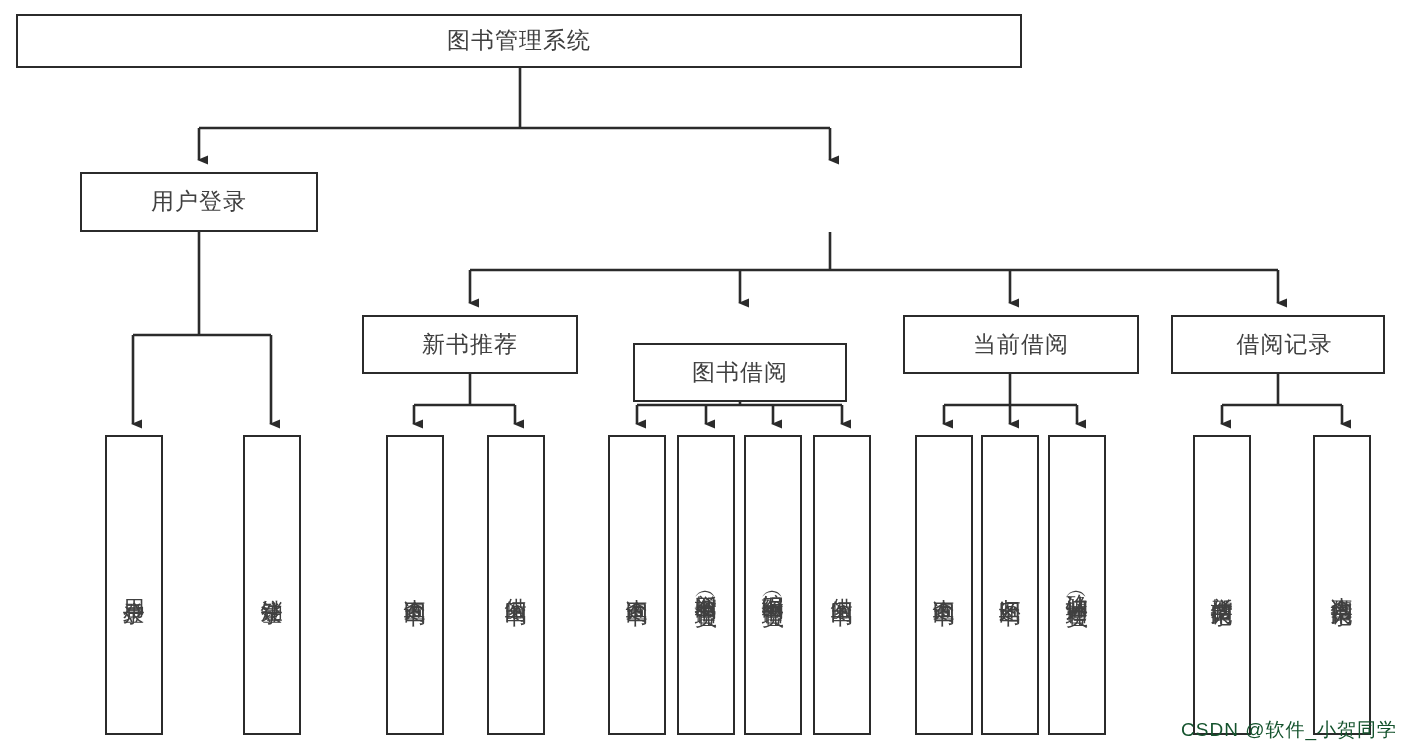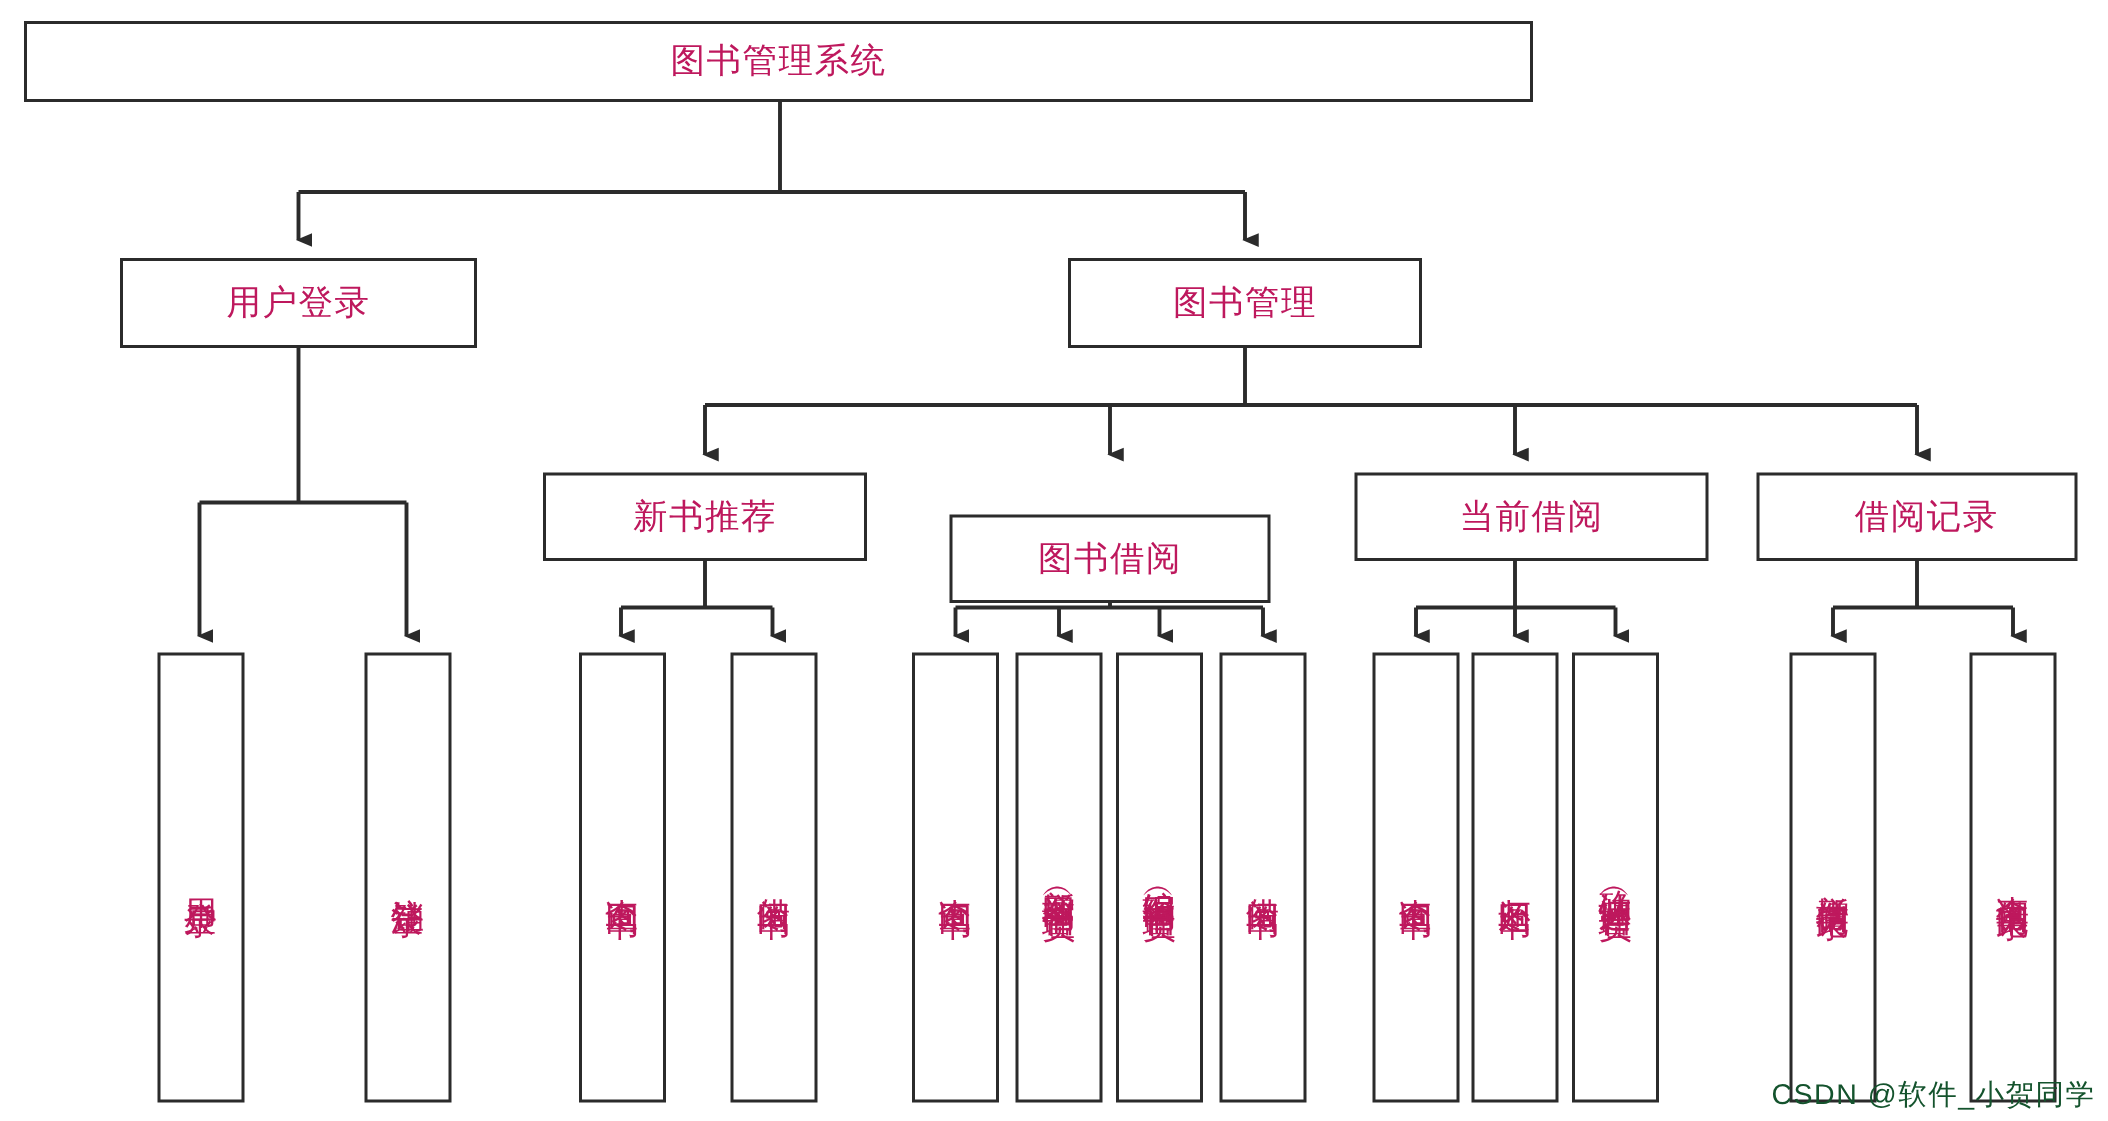--- a/index.html
+++ b/index.html
@@ -22,21 +22,21 @@
     pointer-events:none;
   }
   .node{
     position:absolute;
     box-sizing:border-box;
     background:#ffffff;
     border:2px solid #2b2b2b;
     display:flex;
     align-items:center;
     justify-content:center;
-    color:#be185d;
+    color:#404040;
   }
   .node.horiz{
     font-size:23px;
     letter-spacing:1px;
     line-height:1.2;
   }
   .node.vert{
     writing-mode:vertical-rl;
     text-orientation:upright;
     font-size:22px;
@@ -112,21 +112,20 @@
       <path d="M 1278 374 L 1278 405"></path>
       <path d="M 1222 405 L 1342 405"></path>
       <path d="M 1222 405 L 1222 424" marker-end="url(#arrow)"></path>
       <path d="M 1342 405 L 1342 424" marker-end="url(#arrow)"></path>
     </g>
   </svg>
 
   <div class="node horiz" style="left:16px;top:14px;width:1006px;height:54px;">图书管理系统</div>
 
   <div class="node horiz" style="left:80px;top:172px;width:238px;height:60px;">用户登录</div>
-  <div class="node horiz" style="left:712px;top:172px;width:236px;height:60px;">图书管理</div>
 
   <div class="node horiz" style="left:362px;top:315px;width:216px;height:59px;">新书推荐</div>
   <div class="node horiz" style="left:633px;top:315px;width:214px;height:59px;margin-top:28px;">图书借阅</div>
   <div class="node horiz" style="left:903px;top:315px;width:236px;height:59px;">当前借阅</div>
   <div class="node horiz" style="left:1171px;top:315px;width:214px;height:59px;padding-left:13px;">借阅记录</div>
 
   <div class="node vert" style="left:105px;top:435px;width:58px;height:300px;">
     <span>用户登录</span>
   </div>
   <div class="node vert" style="left:243px;top:435px;width:58px;height:300px;">

